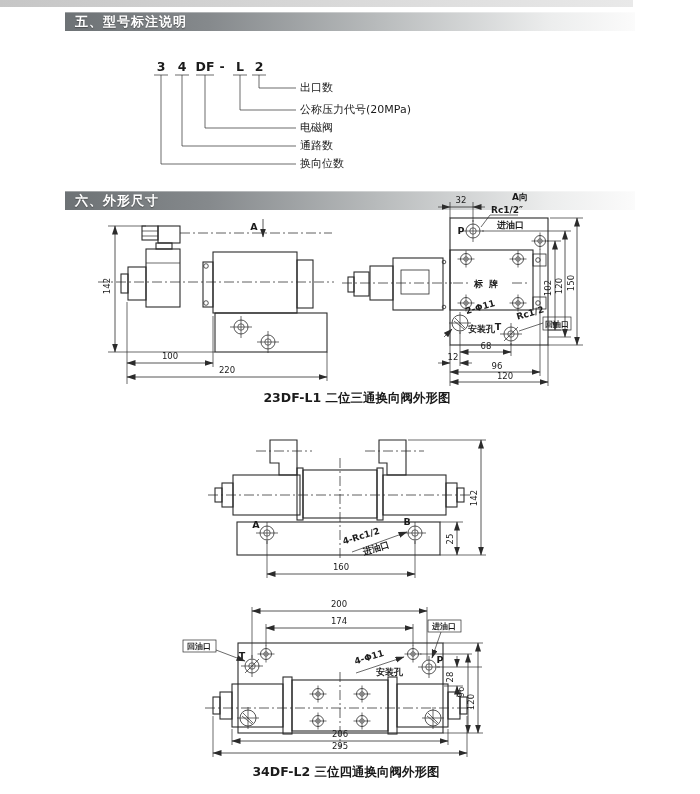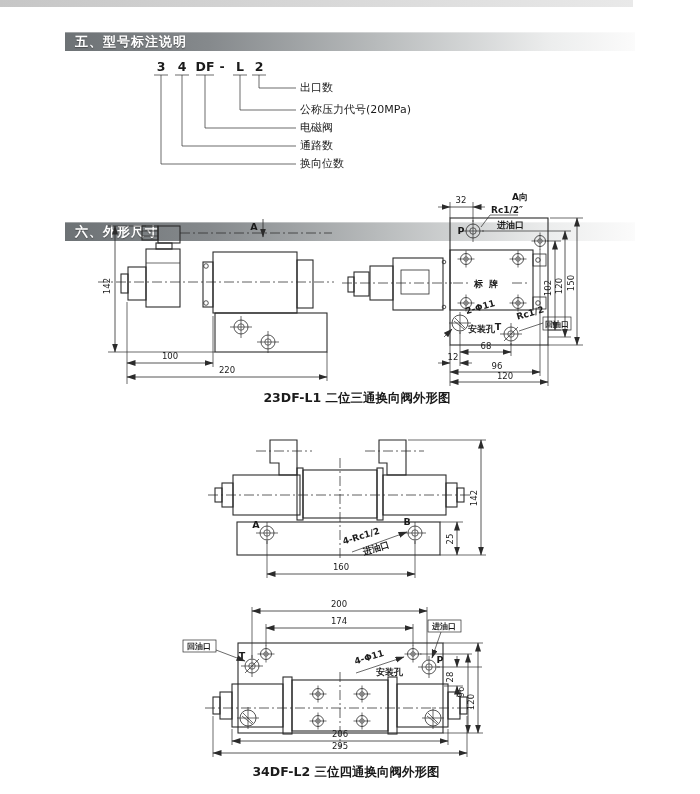--- a/index.html
+++ b/index.html
@@ -5,22 +5,22 @@
   html,body{margin:0;padding:0;background:#ffffff;}
   #page{position:relative;width:700px;height:794px;background:#ffffff;overflow:hidden;
         font-family:"DejaVu Sans","Liberation Sans",sans-serif;}
   #top-strip{position:absolute;left:0;top:0;width:633px;height:7px;
         background:linear-gradient(90deg,#c6c6c6,#e9e9e9);}
   .bar{position:absolute;left:65px;width:570px;height:19px;box-sizing:border-box;
         padding-left:10px;letter-spacing:1px;color:#fff;
         font-weight:bold;font-size:13px;line-height:19px;
         text-shadow:0 1px 1px rgba(50,50,50,.55);
         background:linear-gradient(90deg,#6d7275 0%,#85898c 25%,#b8bbbc 55%,#eceded 85%,#fbfbfb 100%);
-        box-shadow:inset 0 1px 0 rgba(255,255,255,.35);margin-top:20px;}
-  #bar-model{top:12px;} #bar-dims{top:202px;}
+        box-shadow:inset 0 1px 0 rgba(255,255,255,.35);}
+  #bar-model{top:12px;} #bar-dims{top:191px;}
   svg{position:absolute;left:0;top:0;}
   svg text{font-family:"DejaVu Sans","Liberation Sans",sans-serif;fill:#1b1b1b;}
   .t  {font-size:8.5px;}
   .tl {font-size:9px;font-weight:bold;}
   .tb {font-size:8px;font-weight:bold;}
   .tp {font-size:9.5px;font-weight:bold;}
   .cap{font-size:12.5px;font-weight:bold;}
   .code{font-size:12.5px;font-weight:bold;}
   .ml {font-size:11px;}
   .s  {fill:none;stroke:#2b2b2b;stroke-width:1.1;}

